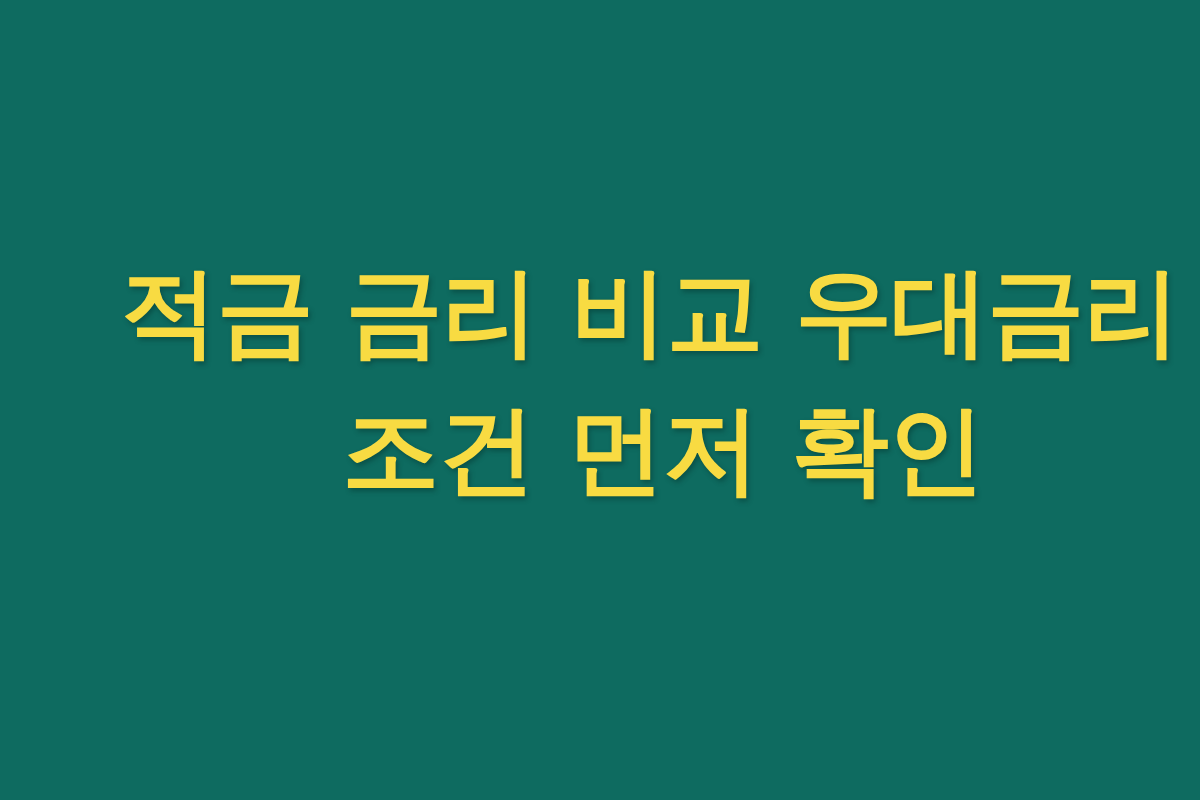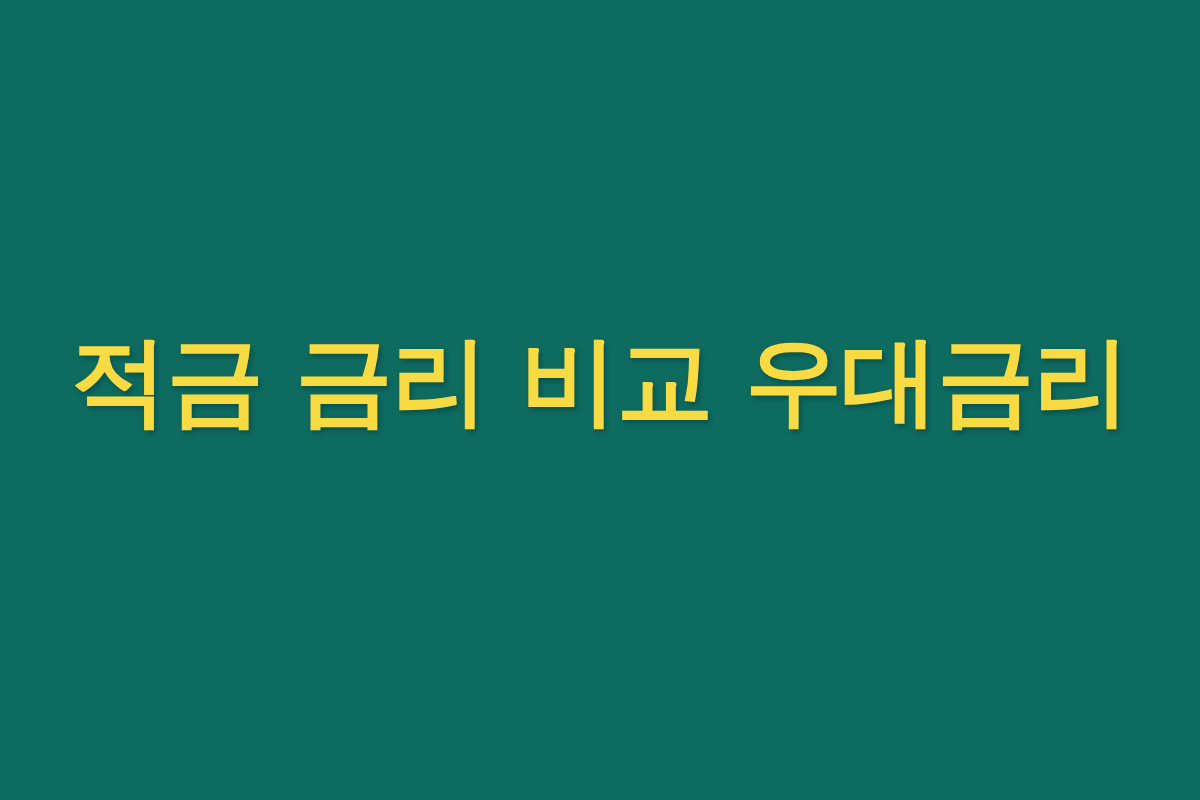--- a/index.html
+++ b/index.html
@@ -45,22 +45,23 @@
   }
 
   .headline-line--second {
     
     padding-left: 26px;
   }
 </style>
 </head>
 <body>
 
-<div class="banner" style="background: rgb(14, 107, 96);">
+<div class="banner" style="background: rgb(14, 107, 96); justify-content: flex-end;">
 
   <div class="headline" style="color: rgb(248, 219, 66);">
 
     <span class="headline-line headline-line--first">적금 금리 비교 우대금리</span>
 
+    <span class="headline-line headline-line--second">조건 먼저 확인</span>
 
   </div>
 
 </div>
 
 </body></html>

